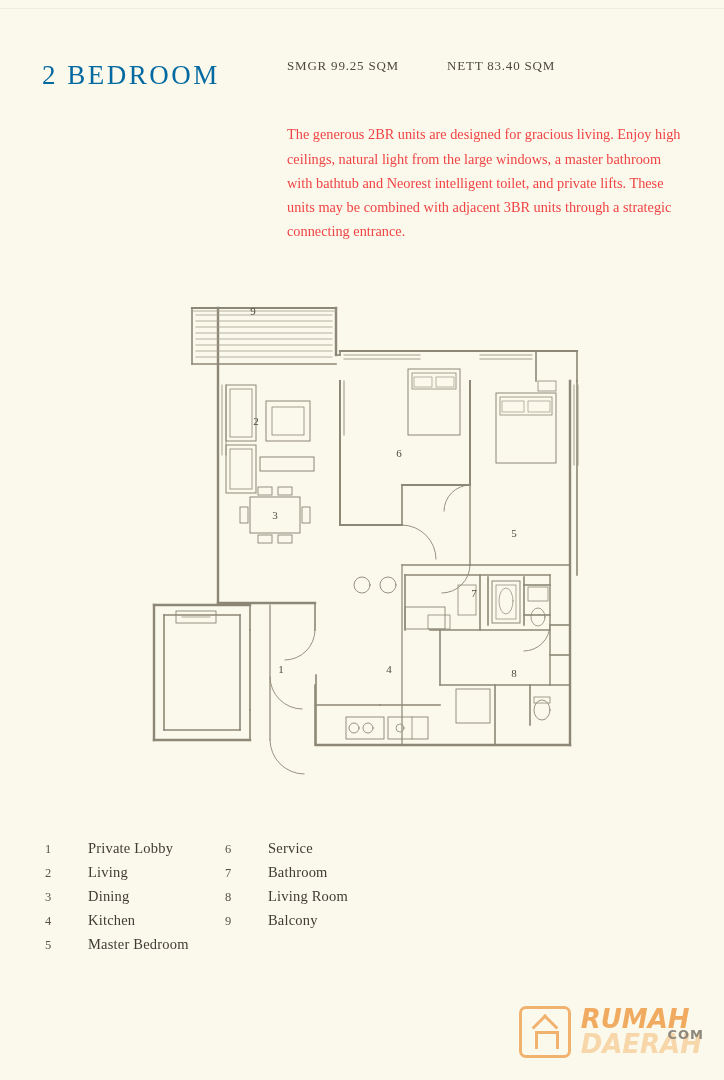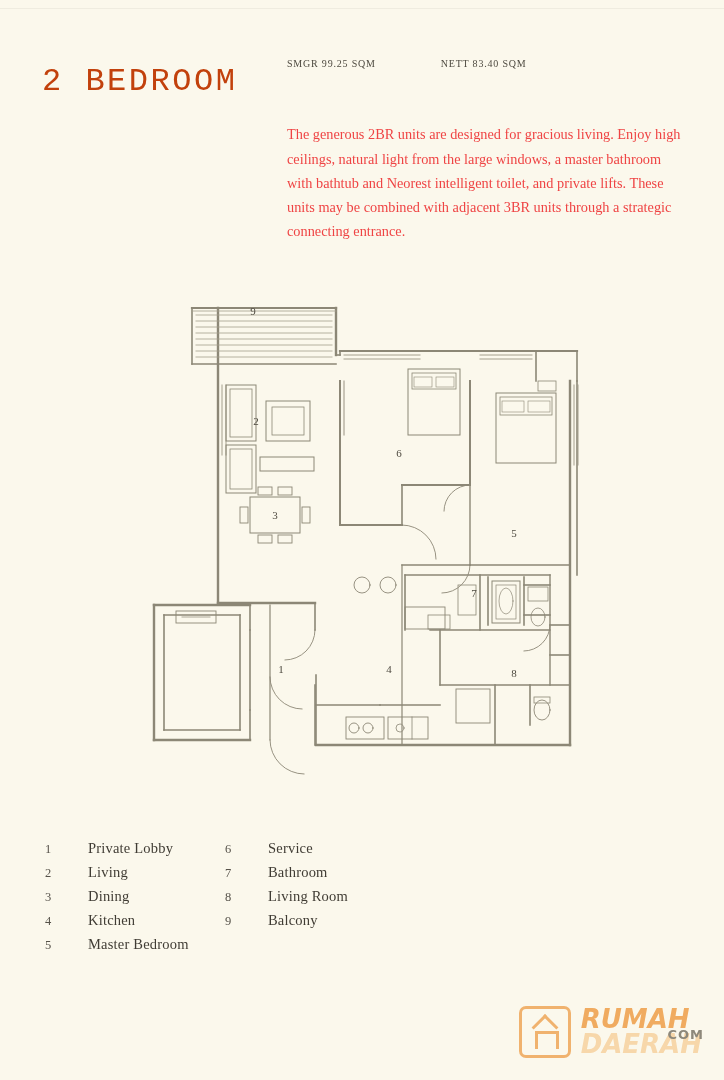--- a/index.html
+++ b/index.html
@@ -22,34 +22,34 @@
     position: absolute;
     top: 8px; left: 0; right: 0;
     height: 1px;
     background: #efece0;
   }
 
   
   .title {
     position: absolute;
     left: 42px; top: 42px;
-    font-size: 32px;
+    font-size: 27px;
     letter-spacing: 2.5px;
-    color: #c2410c;
+    color: #0369a1;
     font-weight: 400;
-    font-family: Liberation Mono, monospace;
+    font-family: Liberation Serif, serif;
   }
   .areas {
     position: absolute;
     left: 287px; top: 58px;
-    font-size: 10px;
+    font-size: 13px;
     letter-spacing: 0.8px;
     color: #4e4a40;
     display: flex;
-    gap: 65px;
+    gap: 48px;
     white-space: nowrap;
   }
   .desc {
     position: absolute;
     left: 287px; top: 108px;
     width: 400px;
     font-size: 14.3px;
     line-height: 24.2px;
     color: #ef4444;
   }

